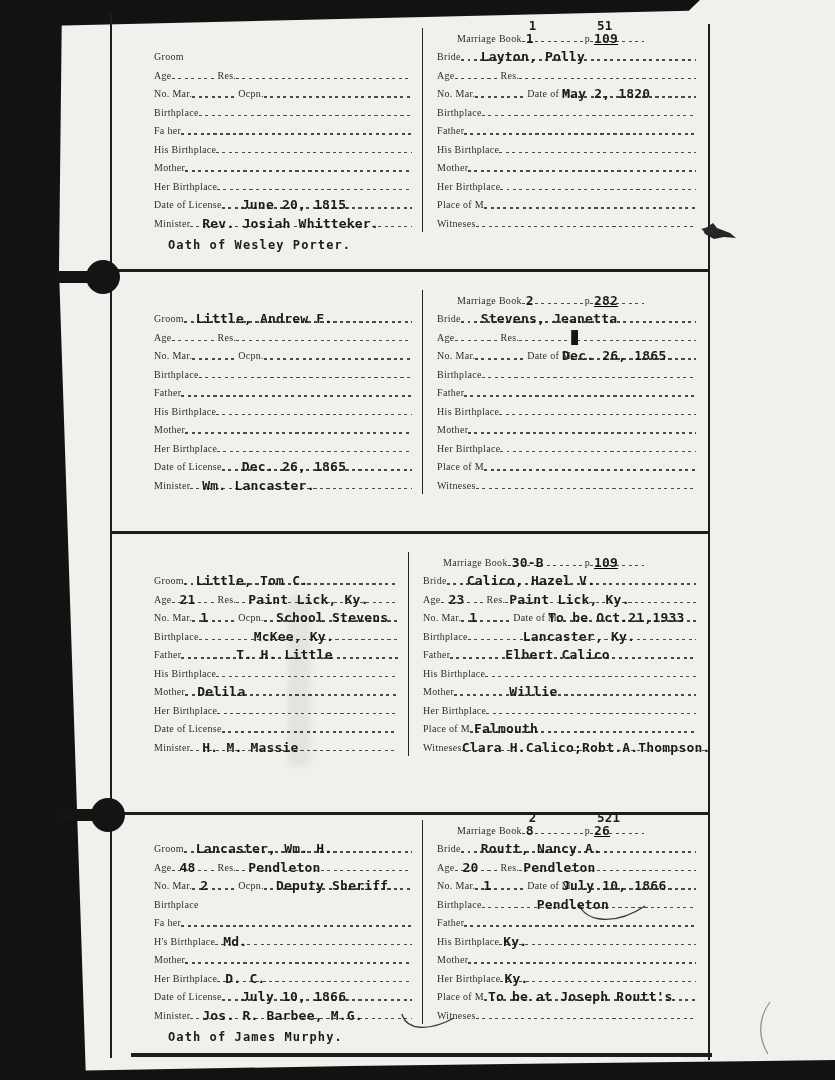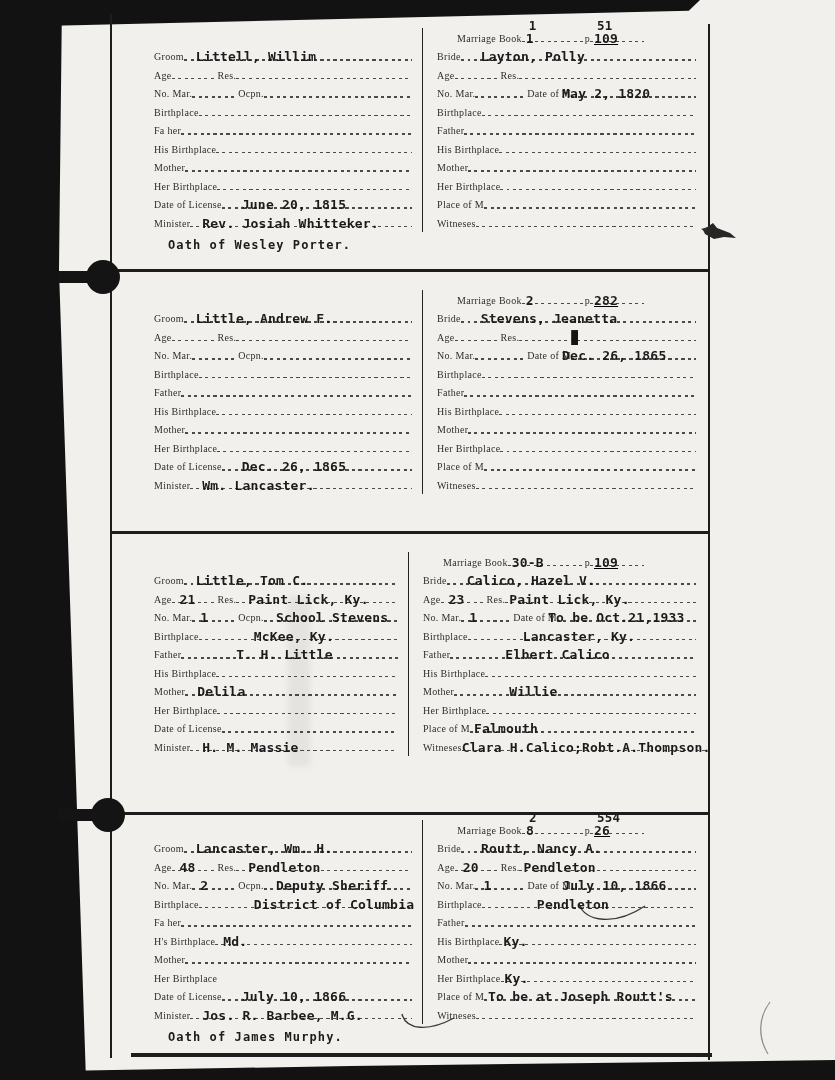--- a/index.html
+++ b/index.html
@@ -67,23 +67,20 @@
   <div class="hole" style="left:86px;top:260px;"></div>
   <div class="stub" style="left:58px;top:809px;width:52px;"></div>
   <div class="hole" style="left:91px;top:798px;"></div>
 
   <div id="records">
   <div class="record" style="top: 28px;">
     <div class="col left">
       <div class="row"></div>
       <div class="row">
         <span class="lb">Groom</span>
-        <span class="slot flex">
-              <span class="tv ml12">Littell, Willim</span>
-            </span>
       </div>
       <div class="row">
         <span class="lb">Age</span>
         <span class="slot w46">
               <span class="tv ml8"></span>
             </span>
         <span class="lb">Res.</span>
         <span class="slot flex">
               <span class="tv ml12"></span>
             </span>
@@ -567,23 +564,20 @@
         <span class="slot w46">
               <span class="tv ml8">2</span>
             </span>
         <span class="lb">Ocpn.</span>
         <span class="slot flex">
               <span class="tv ml12">Deputy Sheriff</span>
             </span>
       </div>
       <div class="row">
         <span class="lb">Birthplace</span>
-        <span class="slot flex">
-              <span class="tv ml16">District of Columbia</span>
-            </span>
       </div>
       <div class="row">
         <span class="lb">Fa her</span>
         <span class="slot flex">
               <span class="tv ml16"></span>
             </span>
       </div>
       <div class="row">
         <span class="lb">H's Birthplace</span>
         <span class="slot flex">
@@ -591,20 +585,23 @@
             </span>
       </div>
       <div class="row">
         <span class="lb">Mother</span>
         <span class="slot flex">
               <span class="tv ml12"></span>
             </span>
       </div>
       <div class="row">
         <span class="lb">Her Birthplace</span>
+        <span class="slot flex">
+              <span class="tv ml8">D. C.</span>
+            </span>
       </div>
       <div class="row">
         <span class="lb">Date of License</span>
         <span class="slot flex">
               <span class="tv ml20">July 10, 1866</span>
             </span>
       </div>
       <div class="row">
         <span class="lb">Minister</span>
         <span class="slot flex">
@@ -616,21 +613,21 @@
       </div>
     </div>
     <div class="col right">
       <div class="row book">
         <span class="lb">Marriage Book</span>
         <span class="slot flex">
           <span class="tv ml4"><span class="stack">2</span><span>8</span></span>
         </span>
         <span class="lb">p</span>
         <span class="slot w56">
-          <span class="tv ml4"><span class="stack">554</span><span>26</span></span>
+          <span class="tv ml4"><span class="stack">521</span><span>26</span></span>
         </span>
       </div>
       <div class="row">
         <span class="lb">Bride</span>
         <span class="slot flex">
               <span class="tv ml20">Routt, Nancy A.</span>
             </span>
       </div>
       <div class="row">
         <span class="lb">Age</span>

